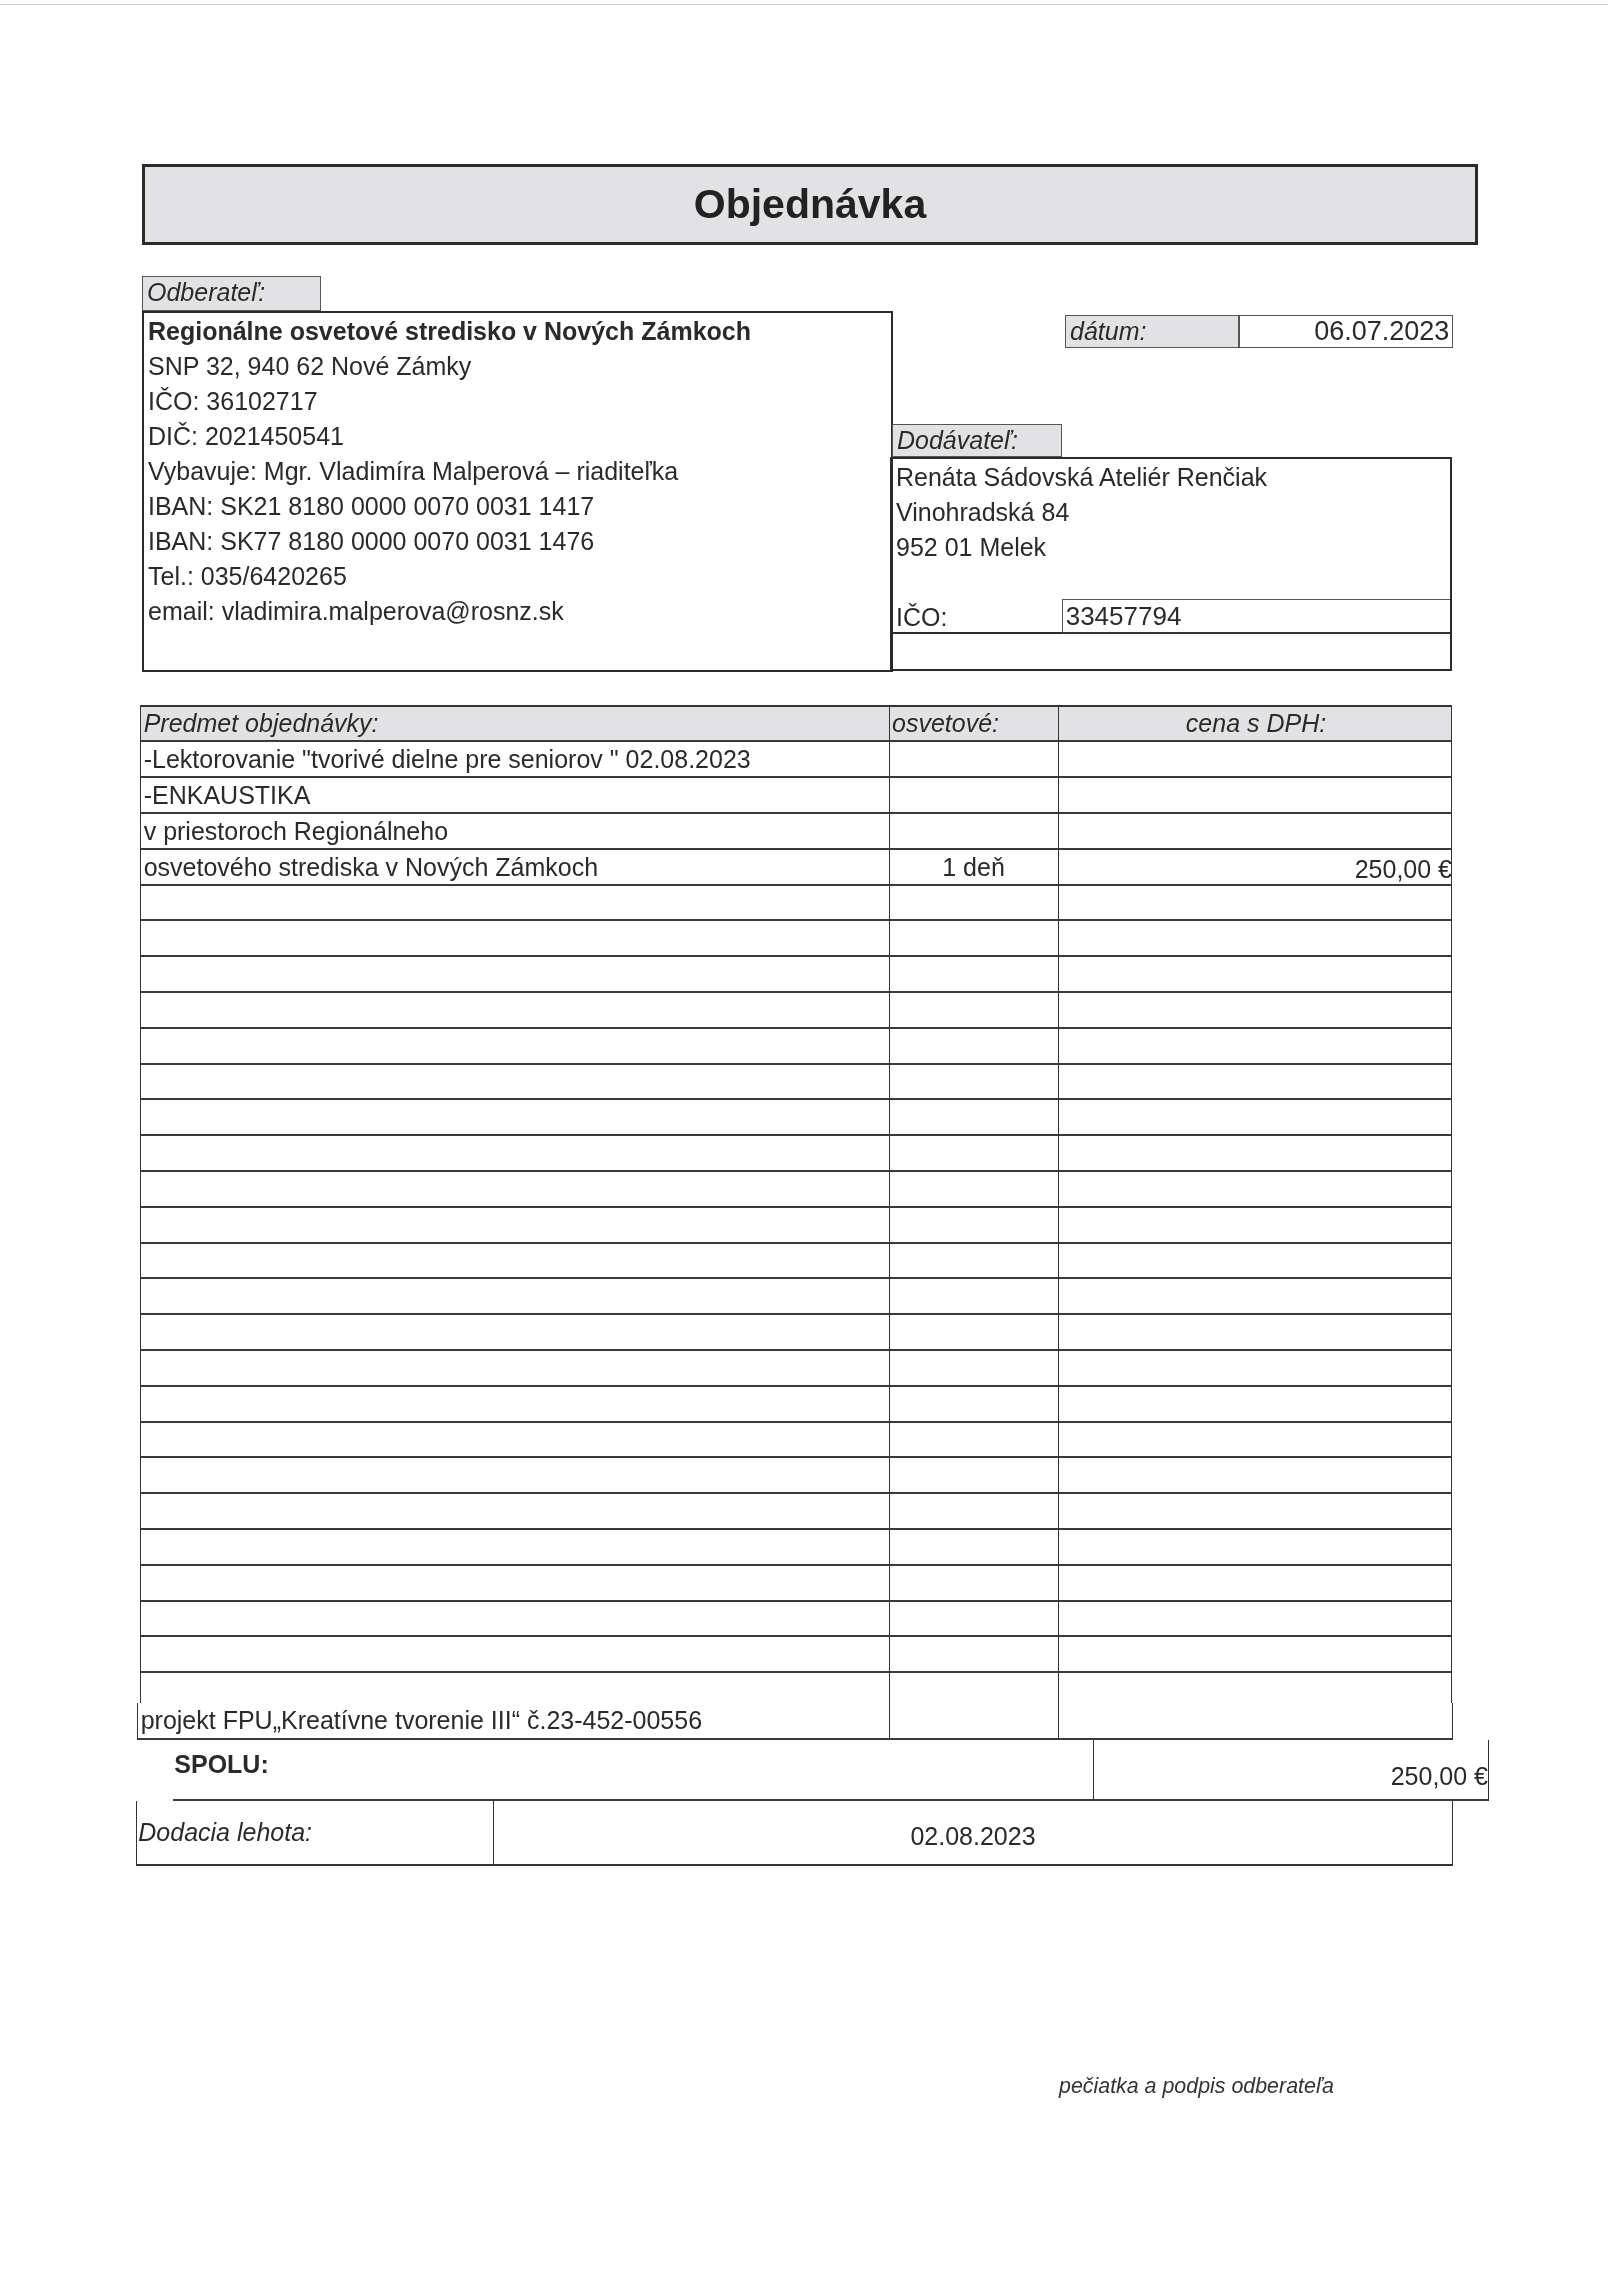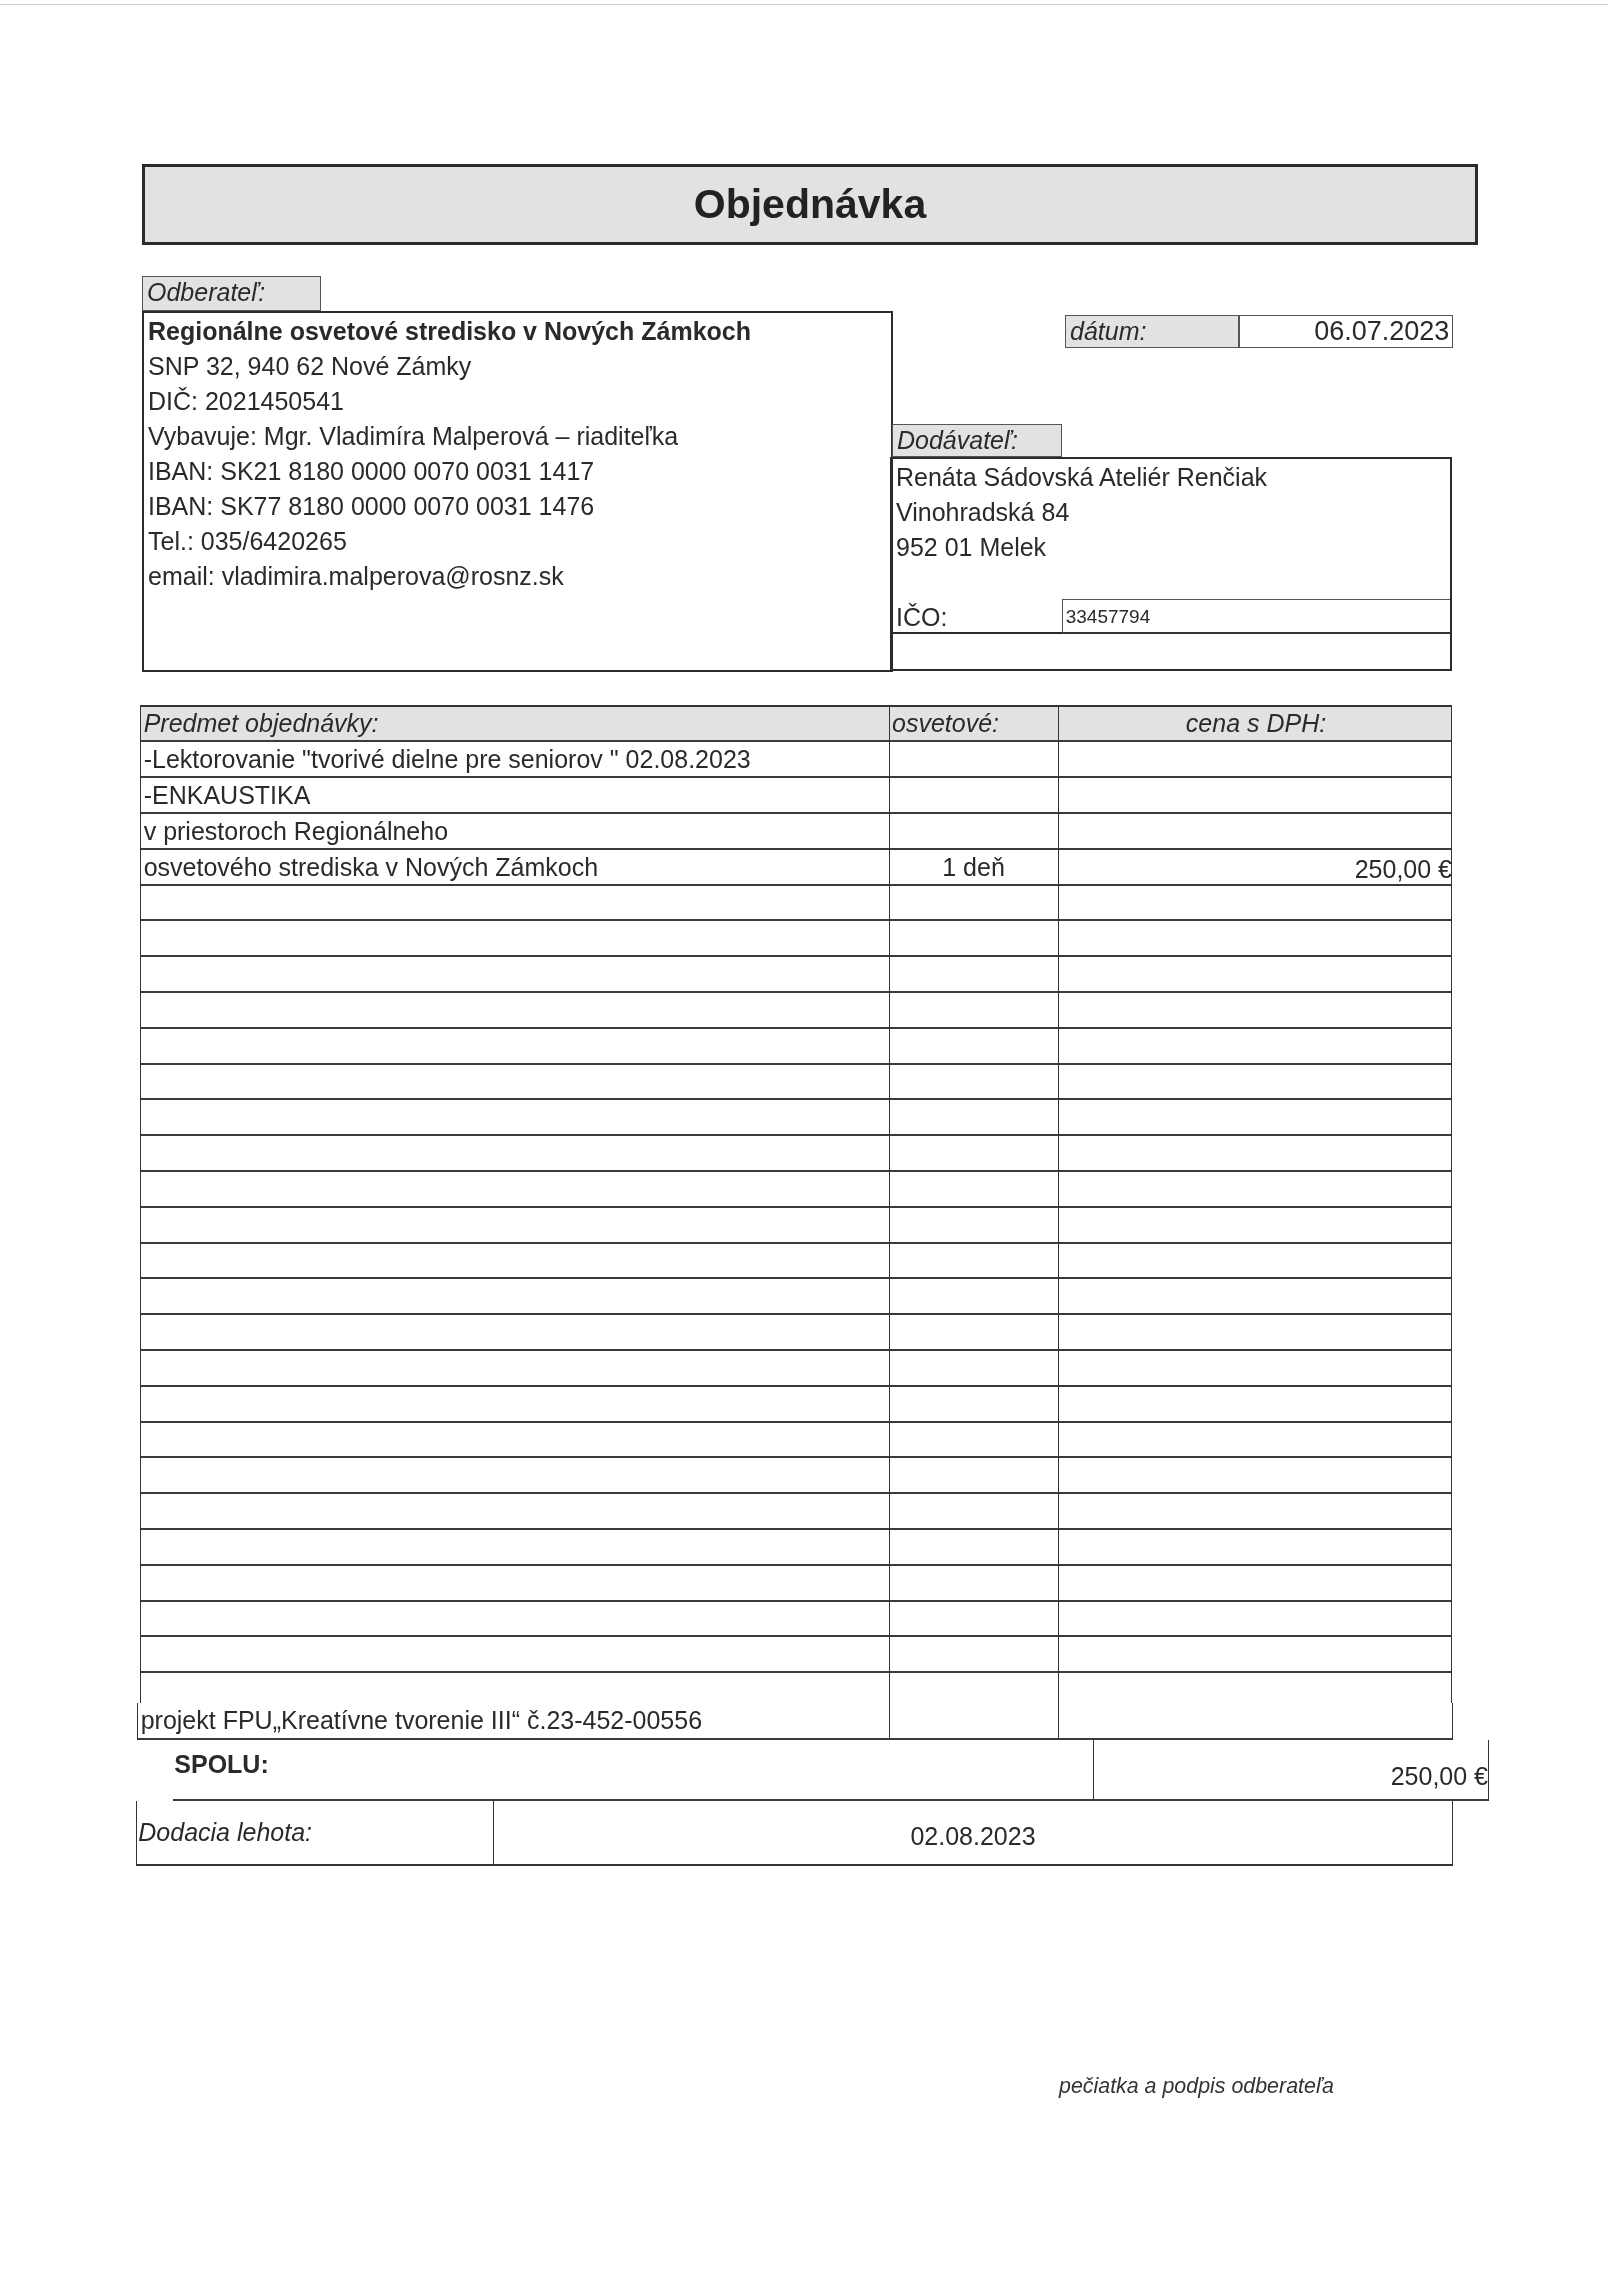--- a/index.html
+++ b/index.html
@@ -31,20 +31,21 @@
   <span>Objednávka</span>
 </div>
 
 <div class="abs label-box gray" style="left:142px; top:276px; width:179px; height:35px;">
   <span>Odberateľ:</span>
 </div>
 
 <div class="abs big-box" style="left:142px; top:311px; width:751px; height:361px; padding-top:1.3px;">
   <div class="line bold">Regionálne osvetové stredisko v Nových Zámkoch</div>
   <div class="line">SNP 32, 940 62  Nové Zámky</div>
+  <div class="line">IČO: 36102717</div>
   <div class="line">DIČ: 2021450541</div>
   <div class="line">Vybavuje: Mgr. Vladimíra Malperová – riaditeľka</div>
   <div class="line">IBAN: SK21 8180 0000 0070 0031 1417</div>
   <div class="line">IBAN: SK77 8180 0000 0070 0031 1476</div>
   <div class="line">Tel.: 035/6420265</div>
   <div class="line">email: vladimira.malperova@rosnz.sk</div>
 </div>
 
 <div class="abs label-box gray" style="left:1065px; top:315px; width:174px; height:33px;">
   <span>dátum:</span>
@@ -53,21 +54,21 @@
 
 <div class="abs label-box gray" style="left:892px; top:424px; width:170px; height:33px;">
   <span>Dodávateľ:</span>
 </div>
 
 <div class="abs big-box" style="left:890px; top:457px; width:562px; height:214px;">
   <div class="line" style="padding-top:1.3px;">Renáta Sádovská Ateliér Renčiak</div>
   <div class="line">Vinohradská 84</div>
   <div class="line">952 01 Melek</div>
   <div class="abs" style="left:0; top:142px; width:170px; height:33px; font-size:25px; line-height:33px; padding-left:4px; border-bottom:2.7px solid #2b2b2b;">IČO:</div>
-  <div class="abs" style="left:170px; top:140px; right:0; height:35px; border:1.3px solid #555; border-right:none; border-bottom:2px solid #333; font-size:19px; line-height:33px; padding-left:2.7px;">33457794</div>
+  <div class="abs" style="left:170px; top:140px; right:0; height:35px; border:1.3px solid #555; border-right:none; border-bottom:2px solid #333; font-size:26px; line-height:33px; padding-left:2.7px;">33457794</div>
 </div>
 
 <div class="abs" id="items-table" style="left:140px; top:705px; width:1312px; height:998px; border-left:1.3px solid #333; border-right:1.3px solid #333;">
   <div class="abs gray" style="left:0; top:0; width:100%; height:35px; border-top:2px solid #333;">
     <div class="abs cell it" style="left:2.7px; top:0; width:741px;">Predmet objednávky:</div>
     <div class="abs cell it" style="left:751px; top:0; width:167px;">osvetové:</div>
     <div class="abs cell it center" style="left:918px; top:0; width:394px;">cena s DPH:</div>
   </div>
   <div id="table-rows">
       <div class="abs" style="left: 0px; width: 100%; top: 35px; height: 36px;">

